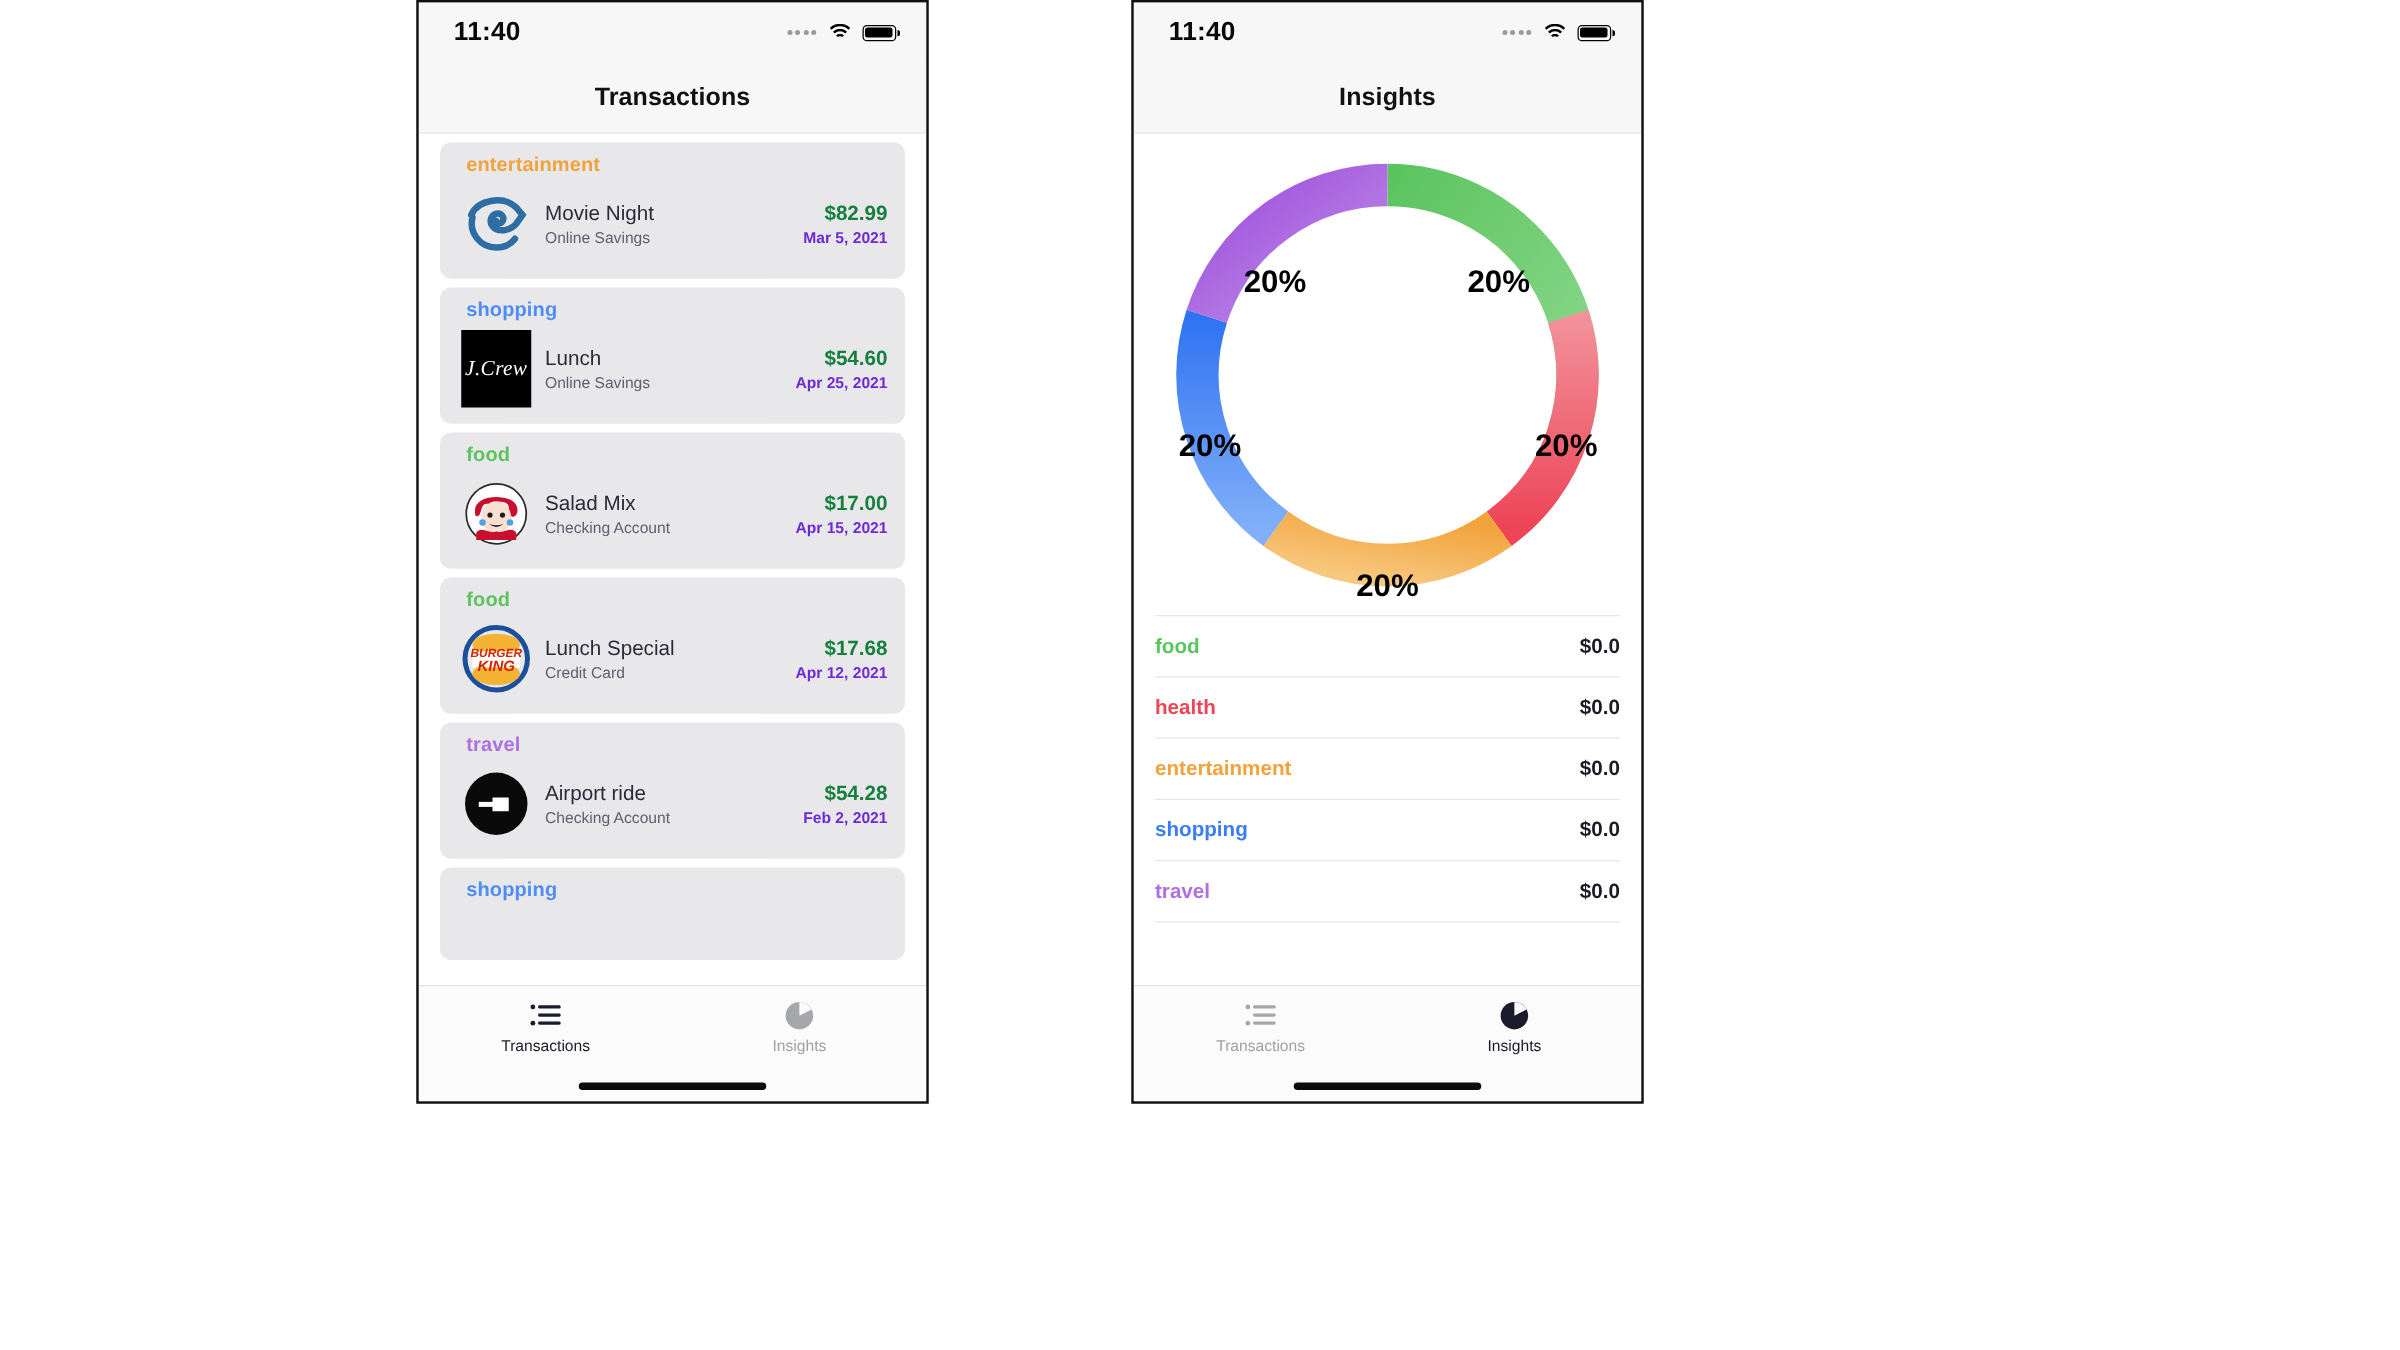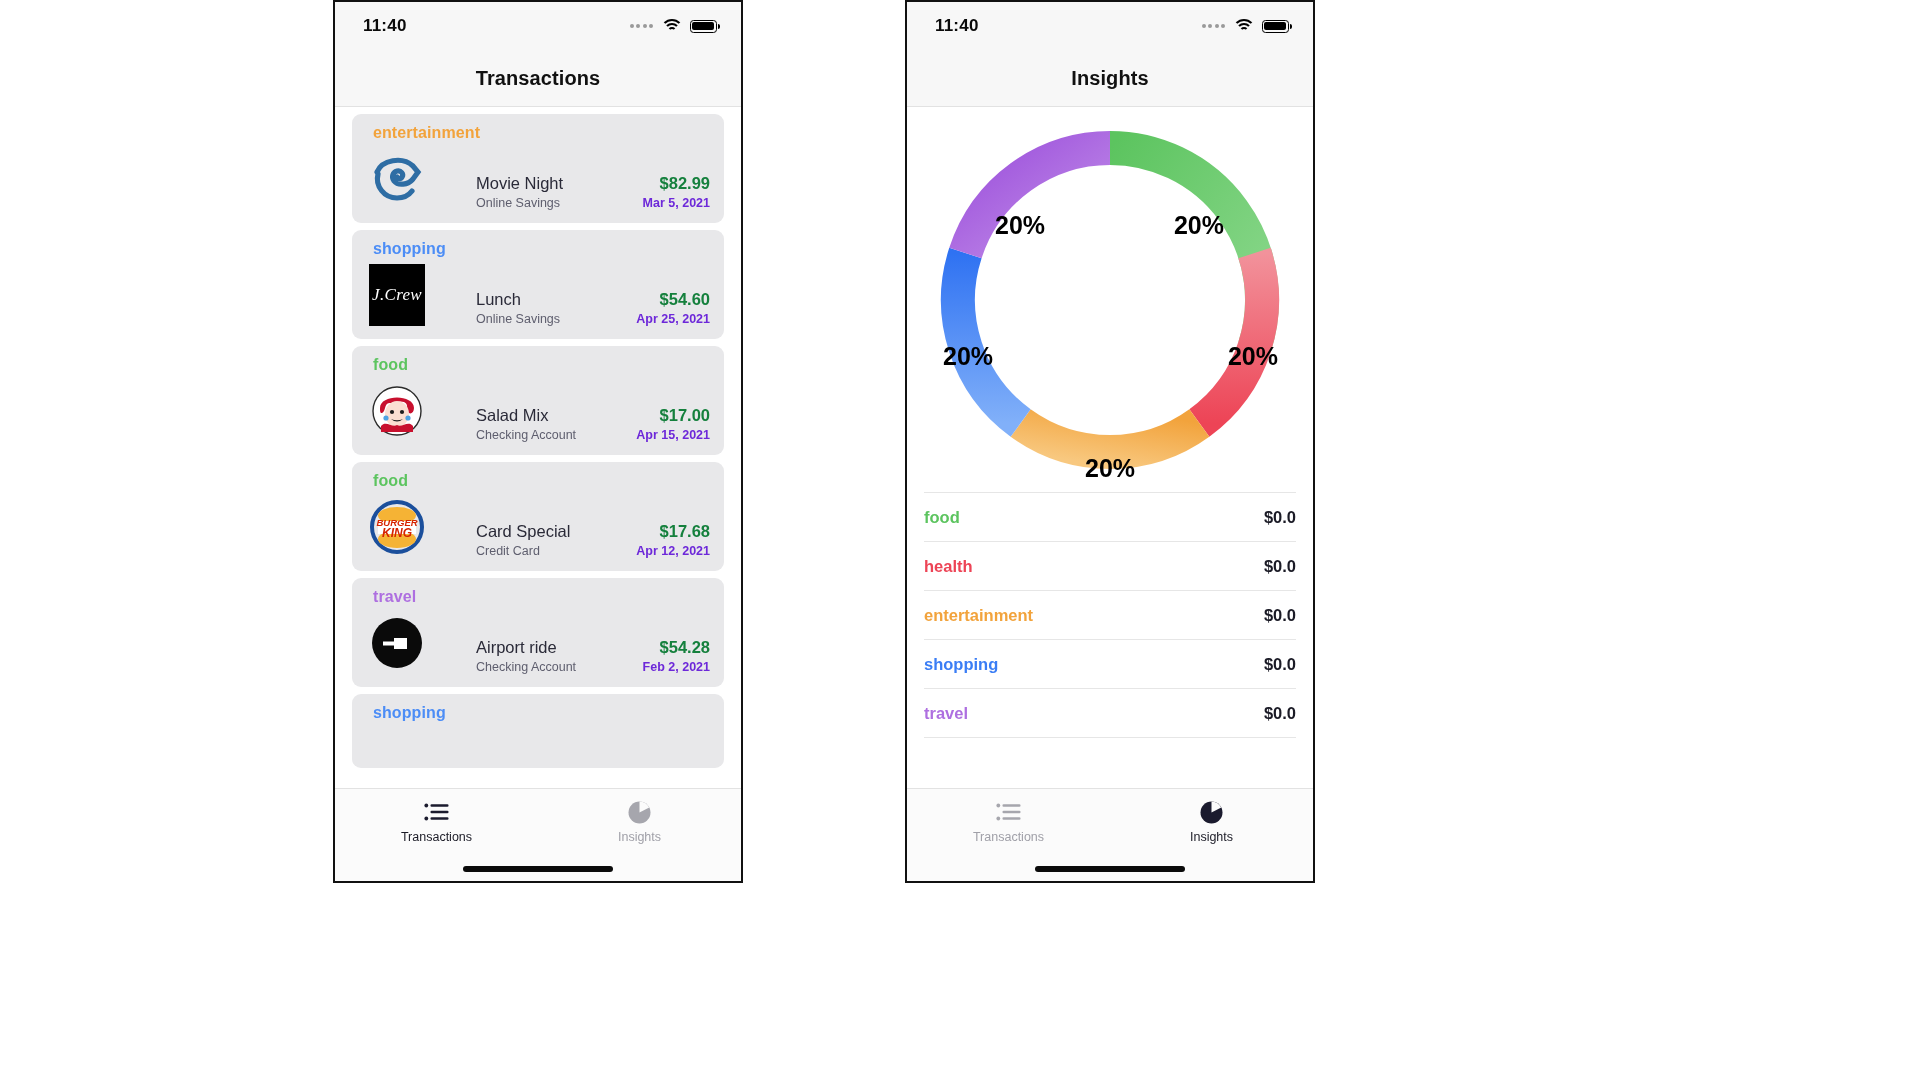--- a/index.html
+++ b/index.html
@@ -24,21 +24,21 @@
   #phone-left{left:333px;top:0px;width:410px;height:883px;}
   #phone-right{left:905px;top:0px;width:410px;height:883px;}
 
   
   .statusbar{
     height:48px;flex:0 0 48px;
     background:#f7f7f7;
     display:flex;align-items:center;justify-content:space-between;
     padding:0 24px 0 28px;box-sizing:border-box;
   }
-  .status-time{font-size:17px;font-weight:700;color:#0a0a0a;letter-spacing:.2px;}
+  .status-time{font-size:21px;font-weight:700;color:#0a0a0a;letter-spacing:.2px;}
   .status-right{display:flex;align-items:center;gap:9px;}
   .sig-dots{display:flex;align-items:flex-end;gap:2.5px;}
   .sig-dots i{display:block;width:4px;height:4px;border-radius:50%;background:#9a9a9a;}
   .wifi{width:19px;height:14px;position:relative;}
   .wifi span{position:absolute;left:50%;transform:translateX(-50%);border:2.1px solid #000;border-bottom-color:transparent;border-left-color:transparent;border-right-color:transparent;border-radius:50%;}
   .wifi .w1{width:19px;height:19px;top:0;}
   .wifi .w2{width:12px;height:12px;top:3.5px;}
   .wifi .w3{width:5px;height:5px;top:7.5px;}
   .batt{width:27px;height:13px;border:1.6px solid #000;border-radius:3.5px;position:relative;box-sizing:border-box;}
   .batt::after{content:"";position:absolute;right:-3.6px;top:3.4px;width:2px;height:5px;background:#000;border-radius:0 2px 2px 0;}
@@ -56,21 +56,21 @@
   
   .tx-scroll{flex:1 1 auto;overflow:hidden;background:#fff;position:relative;}
   .tx-card{
     margin:7px 17px 0 17px;
     background:#e8e8ea;
     border-radius:9px;
     padding:10px 14px 13px 14px;
     box-sizing:border-box;
   }
   .tx-cat{font-size:16px;font-weight:700;margin:0 0 6px 7px;letter-spacing:.1px;}
-  .tx-row{display:flex;align-items:flex-end;gap:40px;}
+  .tx-row{display:flex;align-items:center;}
   .tx-logo{width:62px;height:62px;flex:0 0 62px;display:flex;align-items:center;justify-content:center;overflow:hidden;}
   .tx-mid{flex:1 1 auto;min-width:0;padding-left:8px;}
   .tx-name{font-size:16.5px;color:#2a2a38;line-height:1.25;white-space:nowrap;overflow:hidden;text-overflow:ellipsis;}
   .tx-acct{font-size:12.5px;color:#5e5e6e;margin-top:2px;white-space:nowrap;overflow:hidden;text-overflow:ellipsis;}
   .tx-right{flex:0 0 auto;text-align:right;padding-left:6px;}
   .tx-amt{font-size:16.5px;font-weight:700;color:#15803d;line-height:1.25;}
   .tx-date{font-size:12.5px;color:#6d28d9;margin-top:2px;font-weight:bold;}
 
   
   .insights-body{flex:1 1 auto;background:#fff;display:flex;flex-direction:column;overflow:hidden;}
@@ -220,21 +220,21 @@
             <svg width="58" height="58" viewBox="0 0 58 58" aria-hidden="true">
               <circle cx="29" cy="29" r="25" fill="none" stroke="#1B4F9C" stroke-width="4"></circle>
               <ellipse cx="29" cy="17.5" rx="19" ry="8.5" fill="#F5B335"></ellipse>
               <ellipse cx="29" cy="41" rx="19" ry="9" fill="#F5B335"></ellipse>
               <rect x="10" y="23" width="38" height="13" fill="#fff"></rect>
               <text x="29" y="27.5" text-anchor="middle" font-family="Liberation Sans, sans-serif" font-size="9.5" font-weight="700" font-style="italic" fill="#D62300">BURGER</text>
               <text x="29" y="38.5" text-anchor="middle" font-family="Liberation Sans, sans-serif" font-size="12" font-weight="700" font-style="italic" fill="#D62300">KING</text>
             </svg>
           </div>
           <div class="tx-mid">
-            <div class="tx-name">Card Special</div>
+            <div class="tx-name">Lunch Special</div>
             <div class="tx-acct">Credit Card</div>
           </div>
           <div class="tx-right">
             <div class="tx-amt">$17.68</div>
             <div class="tx-date">Apr 12, 2021</div>
           </div>
         </div>
       </div>
 
       <div class="tx-card">

